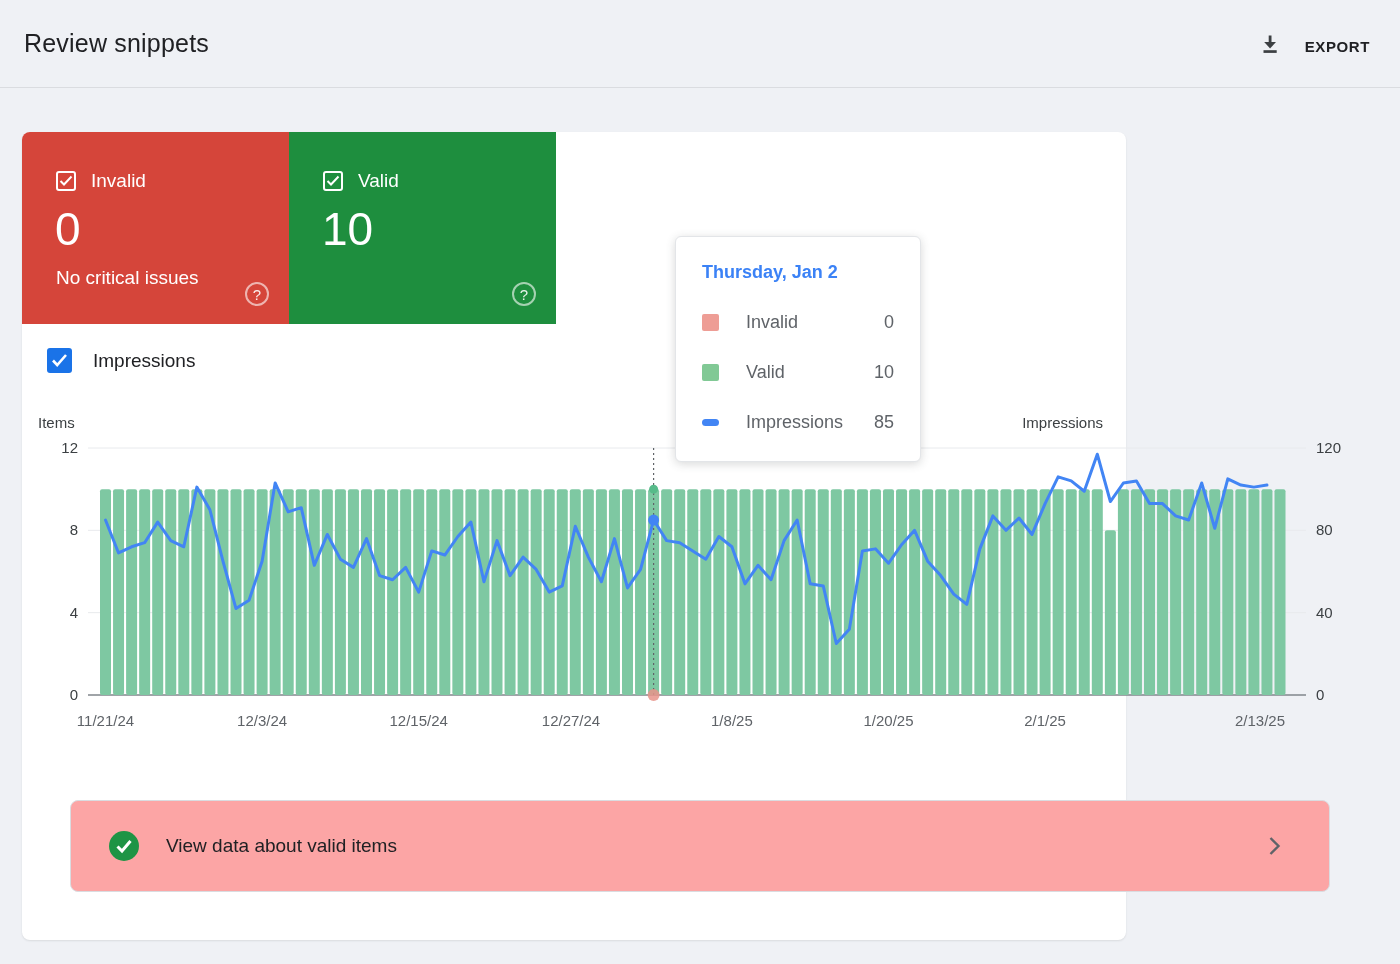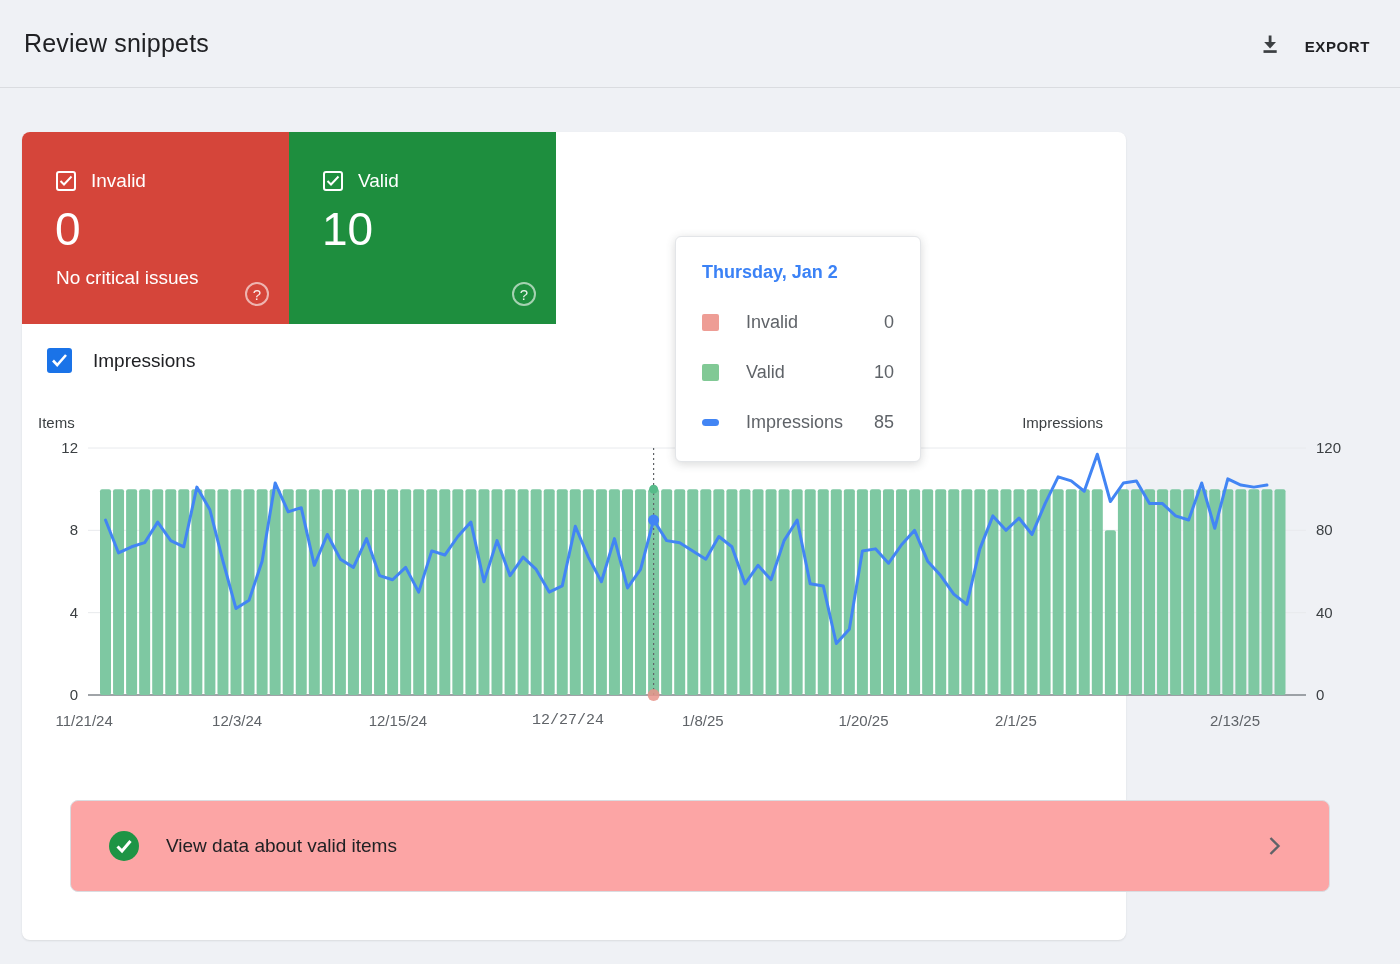--- a/index.html
+++ b/index.html
@@ -30,21 +30,21 @@
   .imp-check{width:25px;height:25px;background:#1a73e8;border-radius:3px;display:flex;align-items:center;justify-content:center;flex:none}
   .imp-label{font-size:19px;color:#202124}
 
   .axis-title{position:absolute;top:282px;font-size:15px;color:#3c4043}
   .axis-title.left{left:16px}
   .axis-title.right{right:23px}
   .plot{position:absolute;left:0;top:300px}
   .tick{font-size:15px;fill:#3c4043}
 
   .xlabels{position:absolute;top:580px;left:0;width:1356px;height:22px}
-  .xlab{position:absolute;width:100px;text-align:left;font-size:15px;color:#5f6368}
+  .xlab{position:absolute;width:100px;text-align:center;font-size:15px;color:#5f6368}
 
   .tooltip{position:absolute;left:653px;top:104px;width:246px;background:#fff;border:1px solid #e3e5e8;
     border-radius:6px;box-shadow:0 2px 10px rgba(60,64,67,.2);padding:25px 26px 28px 26px;z-index:5}
   .tt-title{font-size:18px;font-weight:700;color:#3b82f6}
   .tt-row{display:flex;align-items:center;margin-top:29px}
   .sw{flex:none}
   .sw-square{width:17px;height:17px;border-radius:2px}
   .sw-dash{width:17px;height:7px;border-radius:3.5px}
   .tt-label{font-size:18px;color:#5f6368;margin-left:27px}
   .tt-value{font-size:18px;color:#5f6368;margin-left:auto}
@@ -225,21 +225,21 @@
         <polyline points="83.5,88.04166666666666 96.55,120.97500000000002 109.6,114.80000000000001 122.65,110.68333333333334 135.7,90.10000000000002 148.75,108.625 161.8,114.80000000000001 174.85000000000002,55.10833333333332 187.9,77.75 200.95,129.20833333333334 214,176.55 227.05,168.31666666666666 240.10000000000002,129.20833333333334 253.15,50.991666666666674 266.20000000000005,79.80833333333334 279.25,75.69166666666666 292.3,133.325 305.35,102.44999999999999 318.4,127.14999999999998 331.45000000000005,135.38333333333333 344.5,106.56666666666666 357.55,143.61666666666667 370.6,147.73333333333335 383.65000000000003,135.38333333333333 396.70000000000005,160.08333333333331 409.75,118.91666666666666 422.8,123.03333333333333 435.85,104.50833333333333 448.90000000000003,90.10000000000002 461.95000000000005,149.79166666666669 475,108.625 488.05,143.61666666666667 501.1,125.09166666666667 514.1500000000001,137.44166666666666 527.2,160.08333333333331 540.25,153.90833333333333 553.3,94.21666666666667 566.35,125.09166666666667 579.4000000000001,149.79166666666669 592.45,106.56666666666666 605.5,155.96666666666667 618.5500000000001,137.44166666666666 631.6,88.04166666666666 644.65,108.625 657.7,110.68333333333334 670.75,118.91666666666666 683.8000000000001,127.14999999999998 696.85,104.50833333333333 709.9000000000001,114.80000000000001 722.95,151.85 736,133.325 749.0500000000001,147.73333333333335 762.1,108.625 775.1500000000001,88.04166666666666 788.2,151.85 801.25,153.90833333333333 814.3000000000001,211.54166666666666 827.35,197.13333333333333 840.4000000000001,118.91666666666666 853.45,116.85833333333332 866.5,131.26666666666668 879.5500000000001,112.74166666666667 892.6,98.33333333333334 905.6500000000001,129.20833333333334 918.7,143.61666666666667 931.75,162.14166666666665 944.8000000000001,172.43333333333334 957.85,116.85833333333332 970.9000000000001,83.92500000000001 983.95,98.33333333333334 997,85.98333333333332 1010.0500000000001,102.44999999999999 1023.1,71.57499999999999 1036.15,44.81666666666666 1049.2,48.93333333333334 1062.25,59.22500000000002 1075.3000000000002,22.17500000000001 1088.35,69.51666666666668 1101.4,50.991666666666674 1114.45,48.93333333333334 1127.5,71.57499999999999 1140.55,71.57499999999999 1153.6000000000001,83.92500000000001 1166.65,88.04166666666666 1179.7,50.991666666666674 1192.75,96.27499999999998 1205.8,46.875 1218.8500000000001,53.05000000000001 1231.9,55.10833333333332 1244.95,53.05000000000001" fill="none" stroke="#4285f4" stroke-width="3" stroke-linejoin="round" stroke-linecap="round"></polyline>
         <circle cx="631.6" cy="263" r="6" fill="#e8948b" opacity="0.85"></circle>
         <circle cx="631.6" cy="57.16666666666666" r="4.5" fill="#57bb8a"></circle>
         <circle cx="631.6" cy="88.04166666666666" r="5.5" fill="#4285f4"></circle>
       </svg>
 
     <div id="xlabels" class="xlabels">
         <div class="xlab" style="left: 33.5px;">11/21/24</div>
         <div class="xlab" style="left: 190.1px;">12/3/24</div>
         <div class="xlab" style="left: 346.7px;">12/15/24</div>
-        <div class="xlab" style="left: 510px; font-family: Liberation Mono, monospace;">12/27/24</div>
+        <div class="xlab" style="left: 499px;">12/27/24</div>
         <div class="xlab" style="left: 659.9px;">1/8/25</div>
         <div class="xlab" style="left: 816.5px;">1/20/25</div>
         <div class="xlab" style="left: 973.1px;">2/1/25</div>
         <div class="xlab" style="left: 1188px;">2/13/25</div>
       </div>
 
     <div class="tooltip">
       <div class="tt-title">Thursday, Jan 2</div>
       <div id="tooltip-rows">
           <div class="tt-row">

